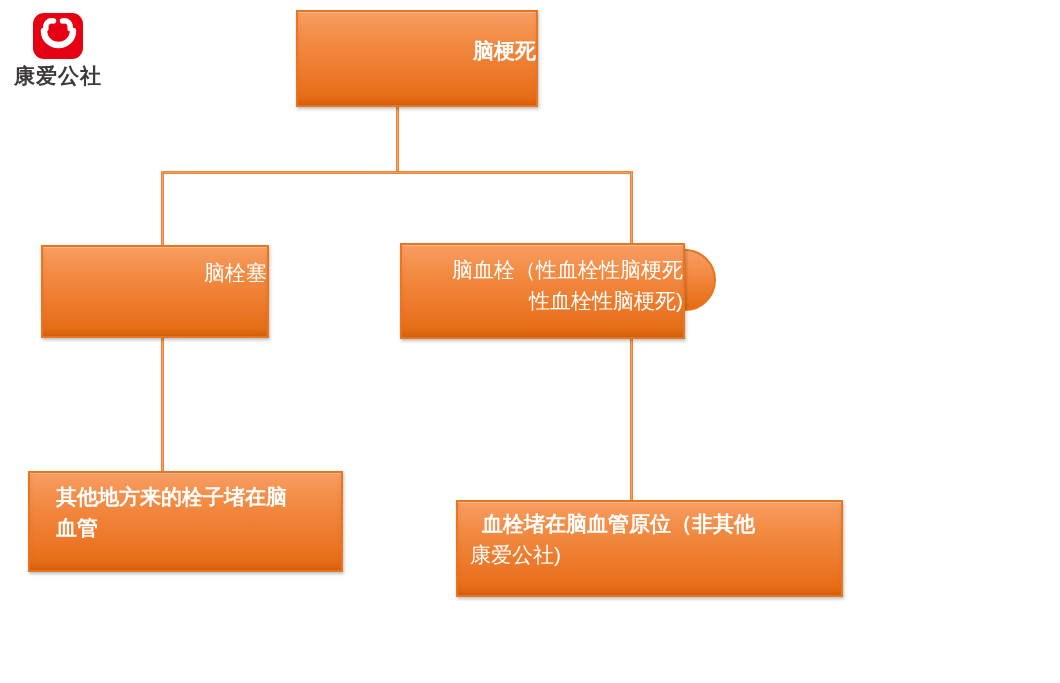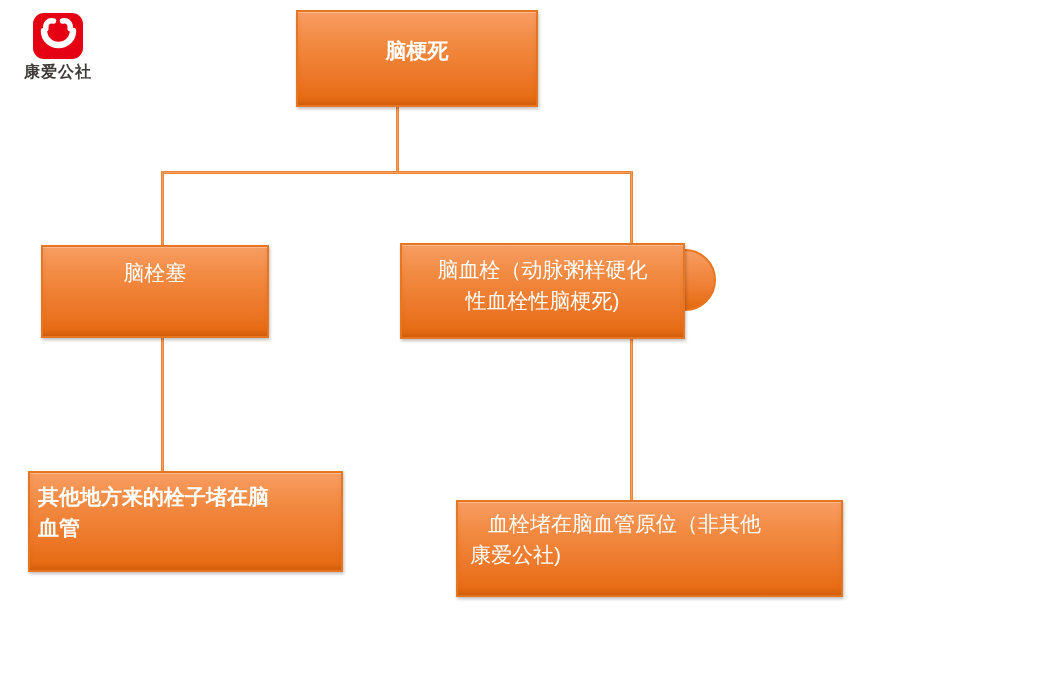--- a/index.html
+++ b/index.html
@@ -4,21 +4,21 @@
 <style>
   html,body{margin:0;padding:0;background:#ffffff;}
   .canvas{
     position:relative;width:1060px;height:683px;background:#ffffff;overflow:hidden;
     font-family:"Liberation Sans","DejaVu Sans",sans-serif;
   }
   
   .logo{position:absolute;left:8px;top:12px;width:100px;text-align:center;}
   .logo-icon{display:block;margin:0 auto;}
   .logo-text{
-    margin-top:2px;font-size:16px;font-weight:600;color:#3e3a39;
+    margin-top:2px;font-size:21px;font-weight:600;color:#3e3a39;
     letter-spacing:1px;white-space:nowrap;
   }
   
   .conn{position:absolute;z-index:0;}
   .conn.v{width:3px;background:linear-gradient(90deg,#e8751f,#f9a061,#e8751f);}
   .conn.h{height:3px;background:linear-gradient(180deg,#e8751f,#f9a061,#e8751f);}
   
   .bump{
     position:absolute;z-index:1;width:62px;height:62px;border-radius:50%;
     background:linear-gradient(180deg,#f89d63 0%,#ee7d2f 65%,#e66a10 100%);
@@ -26,31 +26,31 @@
   }
   
   .node{
     position:absolute;z-index:2;box-sizing:border-box;
     background:linear-gradient(180deg,#f89d63 0%,#f28b43 30%,#ec7626 72%,#e5690f 100%);
     border:2px solid #e8751f;
     box-shadow:1px 2px 3px rgba(0,0,0,.25), inset 0 1px 0 rgba(255,255,255,.28),
                inset 0 -5px 6px -3px rgba(140,55,0,.30);
     color:#ffffff;font-size:21px;line-height:31px;
   }
-  .node.center{text-align:center;}
+  .node.center{text-align:right;}
   .bold{font-weight:400;}
   .node-root{left:296px;top:10px;width:242px;height:97px;
     display:flex;flex-direction:column;justify-content:center;padding-bottom:16px;font-weight:700;}
   .node-embolism{left:41px;top:245px;width:228px;height:93px;padding-top:10px;font-weight:400;}
   .node-thrombosis{left:400px;top:243px;width:285px;height:96px;padding-top:9px;}
   .node-embolism-desc{left:28px;top:471px;width:315px;height:101px;
-    padding:8px 8px;font-weight:700;text-align:left;}
+    padding:8px 26px;font-weight:700;text-align:left;}
   .node-thrombosis-desc{left:456px;top:500px;width:387px;height:97px;
     padding:6px 12px;text-align:left;}
-  .indent-first{margin-left:18px;}
+  .indent-first{margin-left:12px;font-weight:bold;}
 </style>
 </head>
 <body>
 
 <div class="canvas">
 
   <div class="logo">
     <svg class="logo-icon" width="54" height="48" viewBox="0 0 52 48">
       <rect x="1" y="1" width="50" height="46" rx="11" fill="#e60013"></rect>
       <path d="M12 19 A14.5 14 0 0 0 41 19" fill="none" stroke="#ffffff" stroke-width="6.5" stroke-linecap="round"></path>
@@ -71,21 +71,21 @@
 
   <div class="node node-root center">
     <div>脑梗死</div>
   </div>
 
   <div class="node node-embolism center">
     <div>脑栓塞</div>
   </div>
 
   <div class="node node-thrombosis center">
-    <div><span class="bold">脑血栓</span><span>（动脉粥样硬化</span></div>
+    <div><span class="bold">脑血栓</span><span>（性血栓性脑梗死</span></div>
     <div>性血栓性脑梗死)</div>
   </div>
 
   <div class="node node-embolism-desc">
     <div>其他地方来的栓子堵在脑</div>
     <div>血管</div>
   </div>
 
   <div class="node node-thrombosis-desc">
     <div class="indent-first">血栓堵在脑血管原位（非其他</div>

